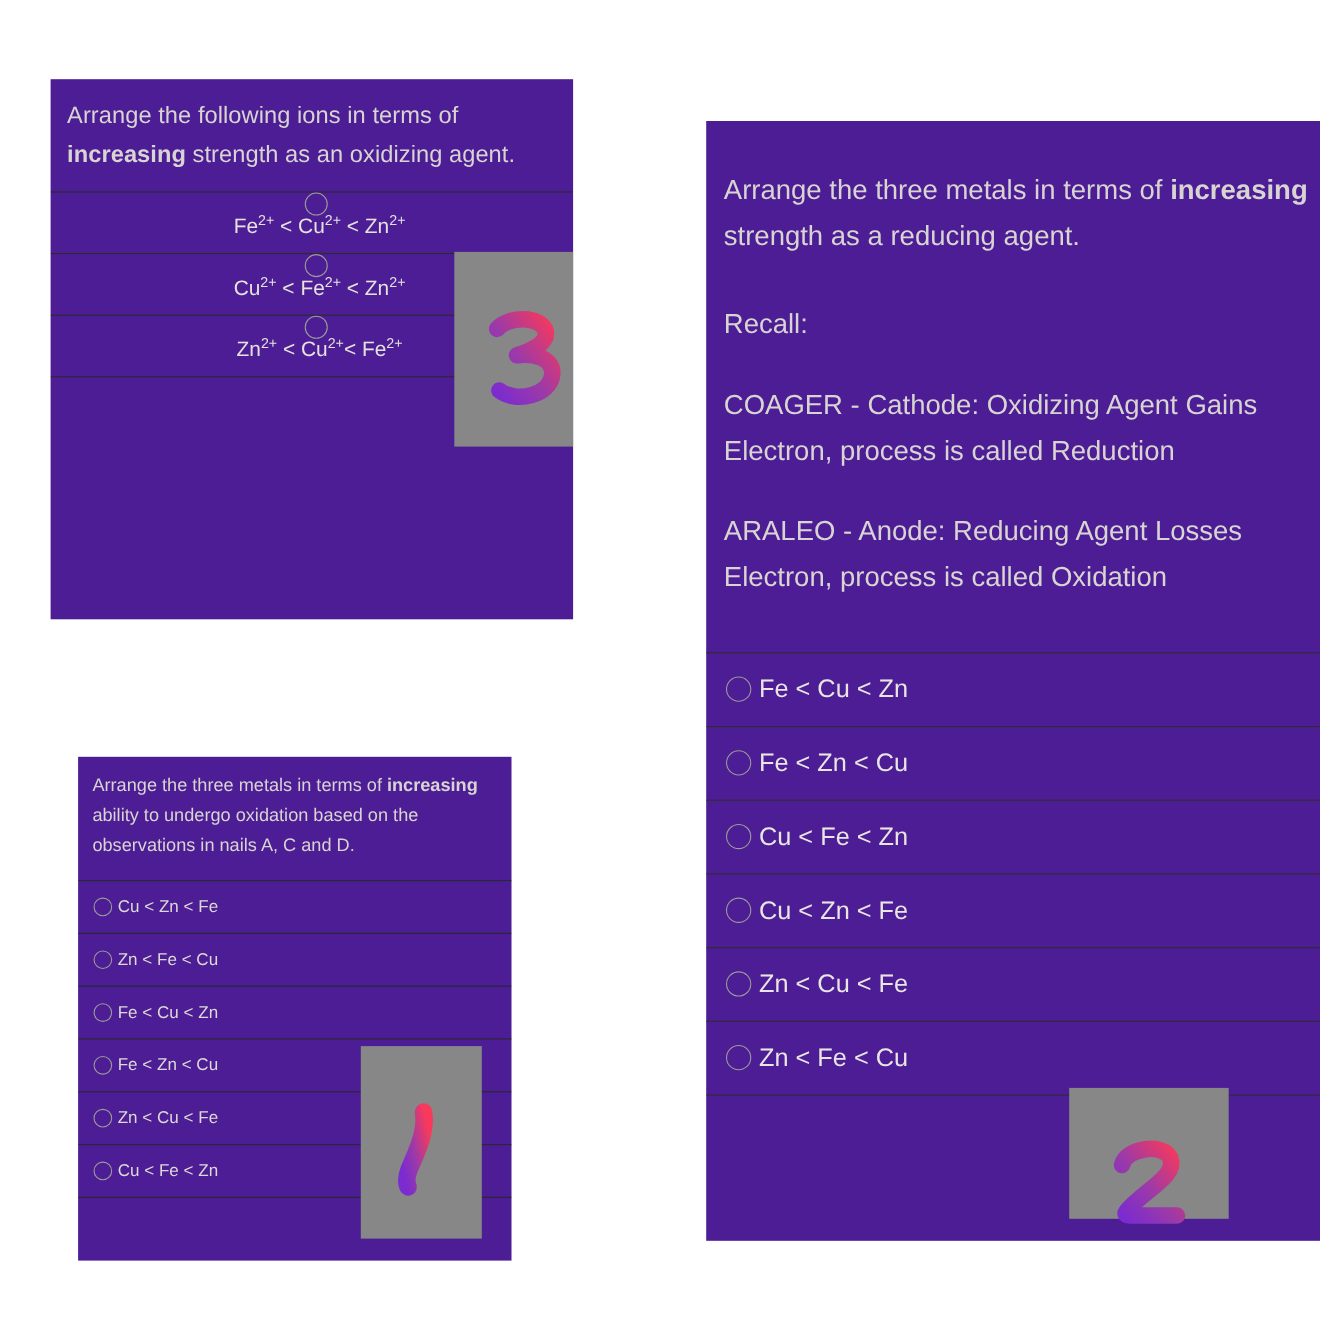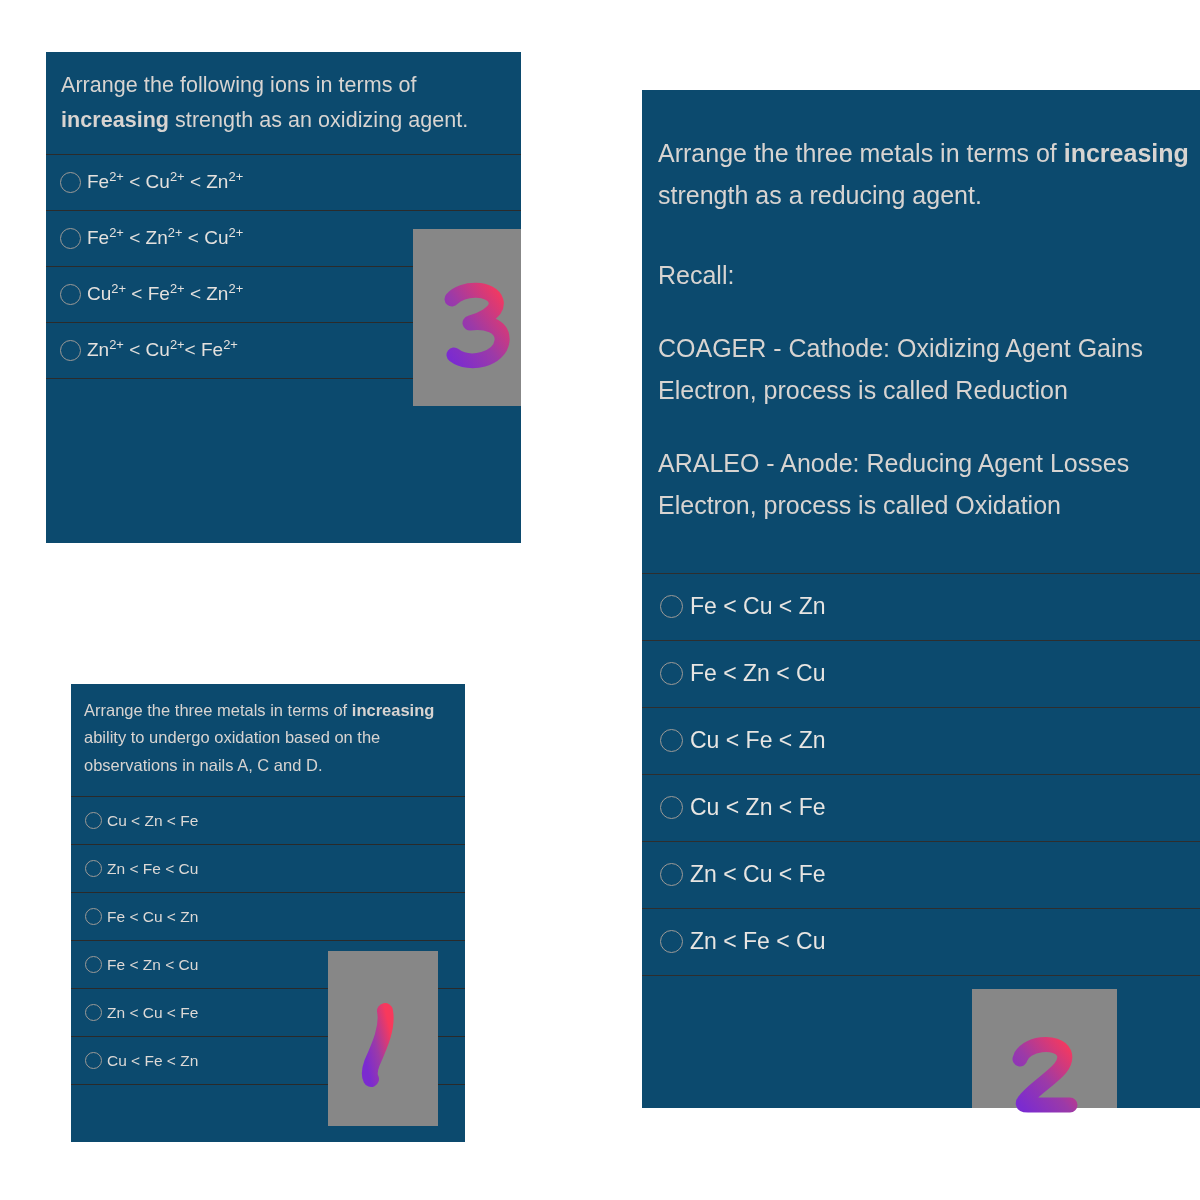--- a/index.html
+++ b/index.html
@@ -11,23 +11,24 @@
     width: 1200px;
     height: 1200px;
     background: #ffffff;
     font-family: "Liberation Sans", sans-serif;
     position: relative;
     overflow: hidden;
   }
 
   .panel {
     position: absolute;
-    background: #0c4a6e;
+    background: #4c1d95;
     box-sizing: border-box;
     overflow: hidden;
+    margin-top: 20px;
   }
 
   
   #panel-ions {
     left: 46px;
     top: 52px;
     width: 475px;
     height: 491px;
     padding: 0;
   }
@@ -42,20 +43,21 @@
   #panel-ions .option {
     position: relative;
     height: 55px;
     display: flex;
     align-items: center;
     padding-left: 14px;
     border-top: 1px solid #2b2b2b;
     color: #e4e1de;
     font-size: 19px;
     white-space: nowrap;
+    flex-direction: column;
   }
   #panel-ions .option:last-child { border-bottom: 1px solid #2b2b2b; text-align: center; }
 
   
   #panel-reducing {
     left: 642px;
     top: 90px;
     width: 578px;
     height: 1018px;
   }
@@ -82,21 +84,21 @@
     border-top: 1px solid #2e2e2e;
     color: #e8e5e2;
     font-size: 23px;
     white-space: nowrap;
   }
   #panel-reducing .option:last-child { border-bottom: 1px solid #2e2e2e; }
 
   
   #panel-oxidation {
     left: 71px;
-    top: 684px;
+    top: 668px;
     width: 394px;
     height: 458px;
   }
   #panel-oxidation .q-text {
     color: #d8d4d1;
     font-size: 16.5px;
     line-height: 1.66;
     padding: 13px 16px 0 13px;
   }
   #panel-oxidation .opt-list { margin-top: 17px; }
@@ -154,24 +156,20 @@
   <div class="q-text">
     <span>Arrange the following ions in terms of </span><b>increasing</b><span> strength as an oxidizing agent.</span>
   </div>
   <div class="opt-list">
     <div class="option">
       <span class="radio r-lg"></span>
       <span class="opt-label"><span>Fe</span><sup>2+</sup> <span>&lt;</span> <span>Cu</span><sup>2+</sup> <span>&lt;</span> <span>Zn</span><sup>2+</sup></span>
     </div>
     <div class="option">
       <span class="radio r-lg"></span>
-      <span class="opt-label"><span>Fe</span><sup>2+</sup> <span>&lt;</span> <span>Zn</span><sup>2+</sup> <span>&lt;</span> <span>Cu</span><sup>2+</sup></span>
-    </div>
-    <div class="option">
-      <span class="radio r-lg"></span>
       <span class="opt-label"><span>Cu</span><sup>2+</sup> <span>&lt;</span> <span>Fe</span><sup>2+</sup> <span>&lt;</span> <span>Zn</span><sup>2+</sup></span>
     </div>
     <div class="option">
       <span class="radio r-lg"></span>
       <span class="opt-label"><span>Zn</span><sup>2+</sup> <span>&lt;</span> <span>Cu</span><sup>2+</sup><span>&lt;</span> <span>Fe</span><sup>2+</sup></span>
     </div>
   </div>
 </div>
 
 <div class="panel" id="panel-reducing">

